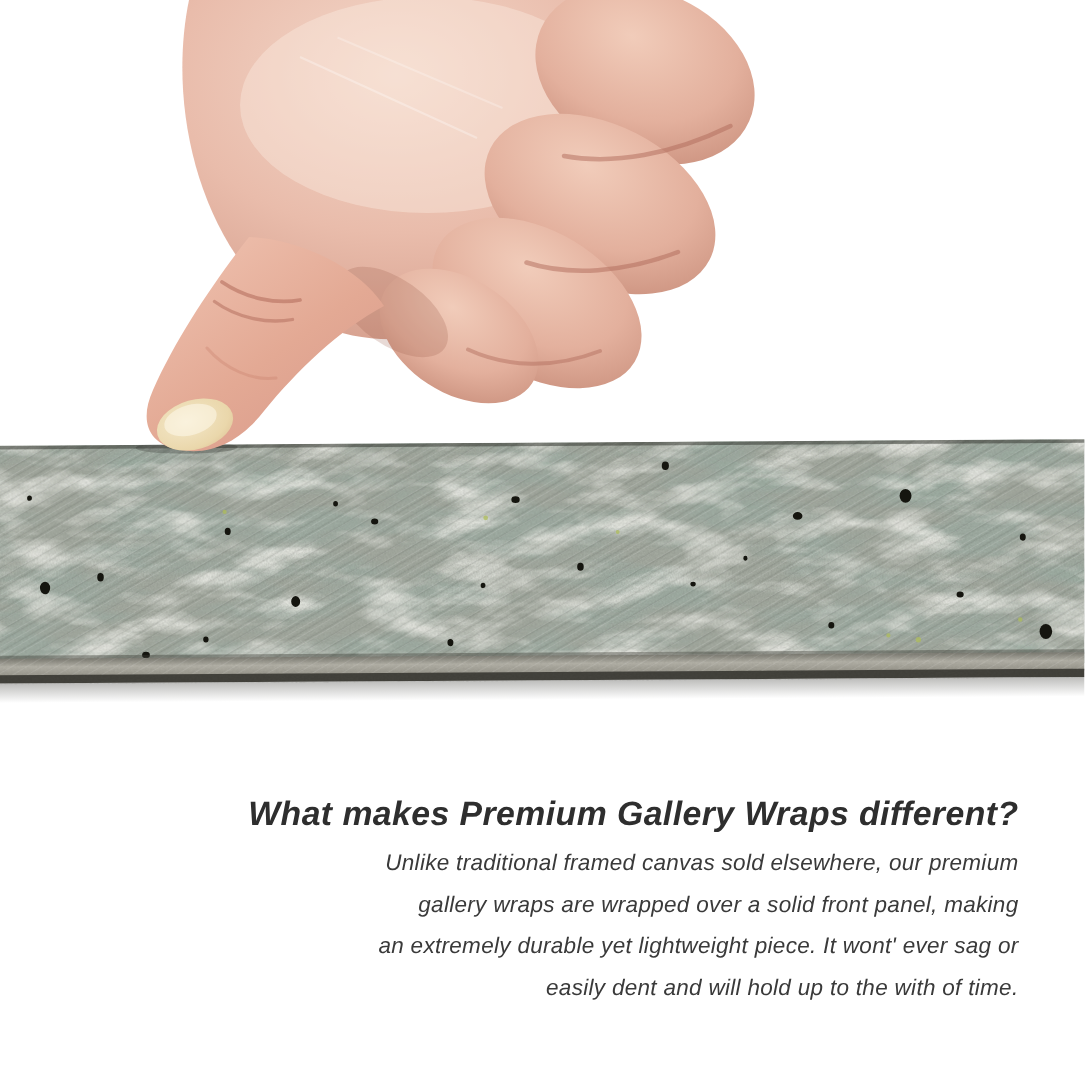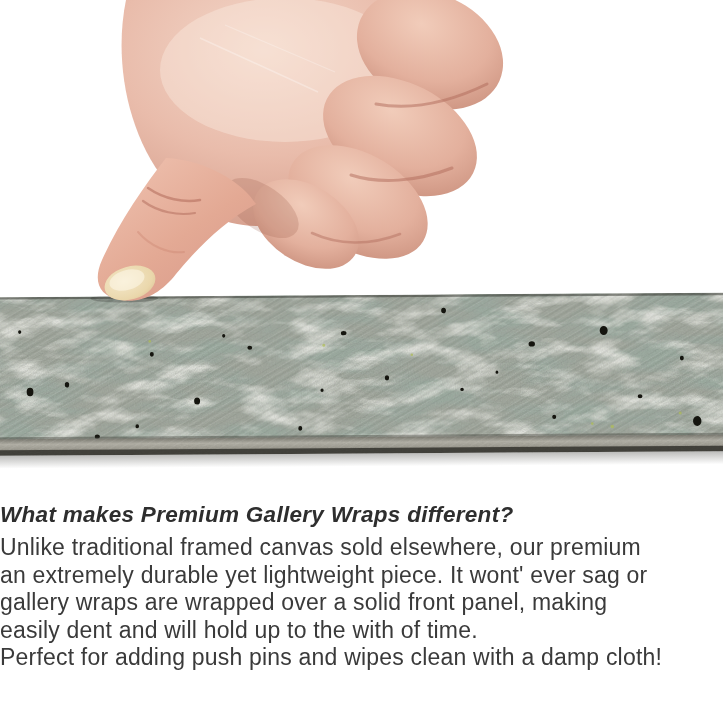--- a/index.html
+++ b/index.html
@@ -18,36 +18,37 @@
   }
   .canvas-strip svg{display:block;width:100%;height:100%;}
   .hand{
     position:absolute;
     left:0;top:0;
     width:723px;height:312px;
   }
   .hand svg{display:block;width:100%;height:100%;}
   .caption{
     position:absolute;
-    left:0;top:502px;
+    left:0;top:530px;
     width:679px;
-    text-align:left;
+    text-align:right;
     color:#383838;
   }
   .headline{
     margin:0 0 6px 0;
     font-size:22.5px;
     font-weight:bold;
     font-style:italic;
     letter-spacing:0.3px;
     color:#2e2e2e;
   }
   .line{
     margin:0;
-    font-size:23px;
+    font-size:15px;
+    font-style:italic;
     font-weight:normal;
     line-height:27.6px;
     letter-spacing:0.2px;
     color:#3a3a3a;
   }
 </style>
 </head>
 <body>
 
 <div class="stage">
@@ -190,19 +191,18 @@
       <g>
         <ellipse cx="130" cy="283" rx="26" ry="16.5" fill="url(#nailGrad)" transform="rotate(-16 130 283)"></ellipse>
         <ellipse cx="127" cy="280" rx="18" ry="10" fill="rgba(255,252,240,0.5)" transform="rotate(-16 127 280)"></ellipse>
       </g>
     </svg>
   </div>
 
   <div class="caption">
     <h2 class="headline">What makes Premium Gallery Wraps different?</h2>
     <p class="line">Unlike traditional framed canvas sold elsewhere, our premium</p>
+    <p class="line">gallery wraps are wrapped over a solid front panel, making</p>
     <p class="line">an extremely durable yet lightweight piece. It wont' ever sag or</p>
-    <p class="line">gallery wraps are wrapped over a solid front panel, making</p>
     <p class="line">easily dent and will hold up to the with of time.</p>
-    <p class="line">Perfect for adding push pins and wipes clean with a damp cloth!</p>
   </div>
 
 </div>
 
 </body></html>

